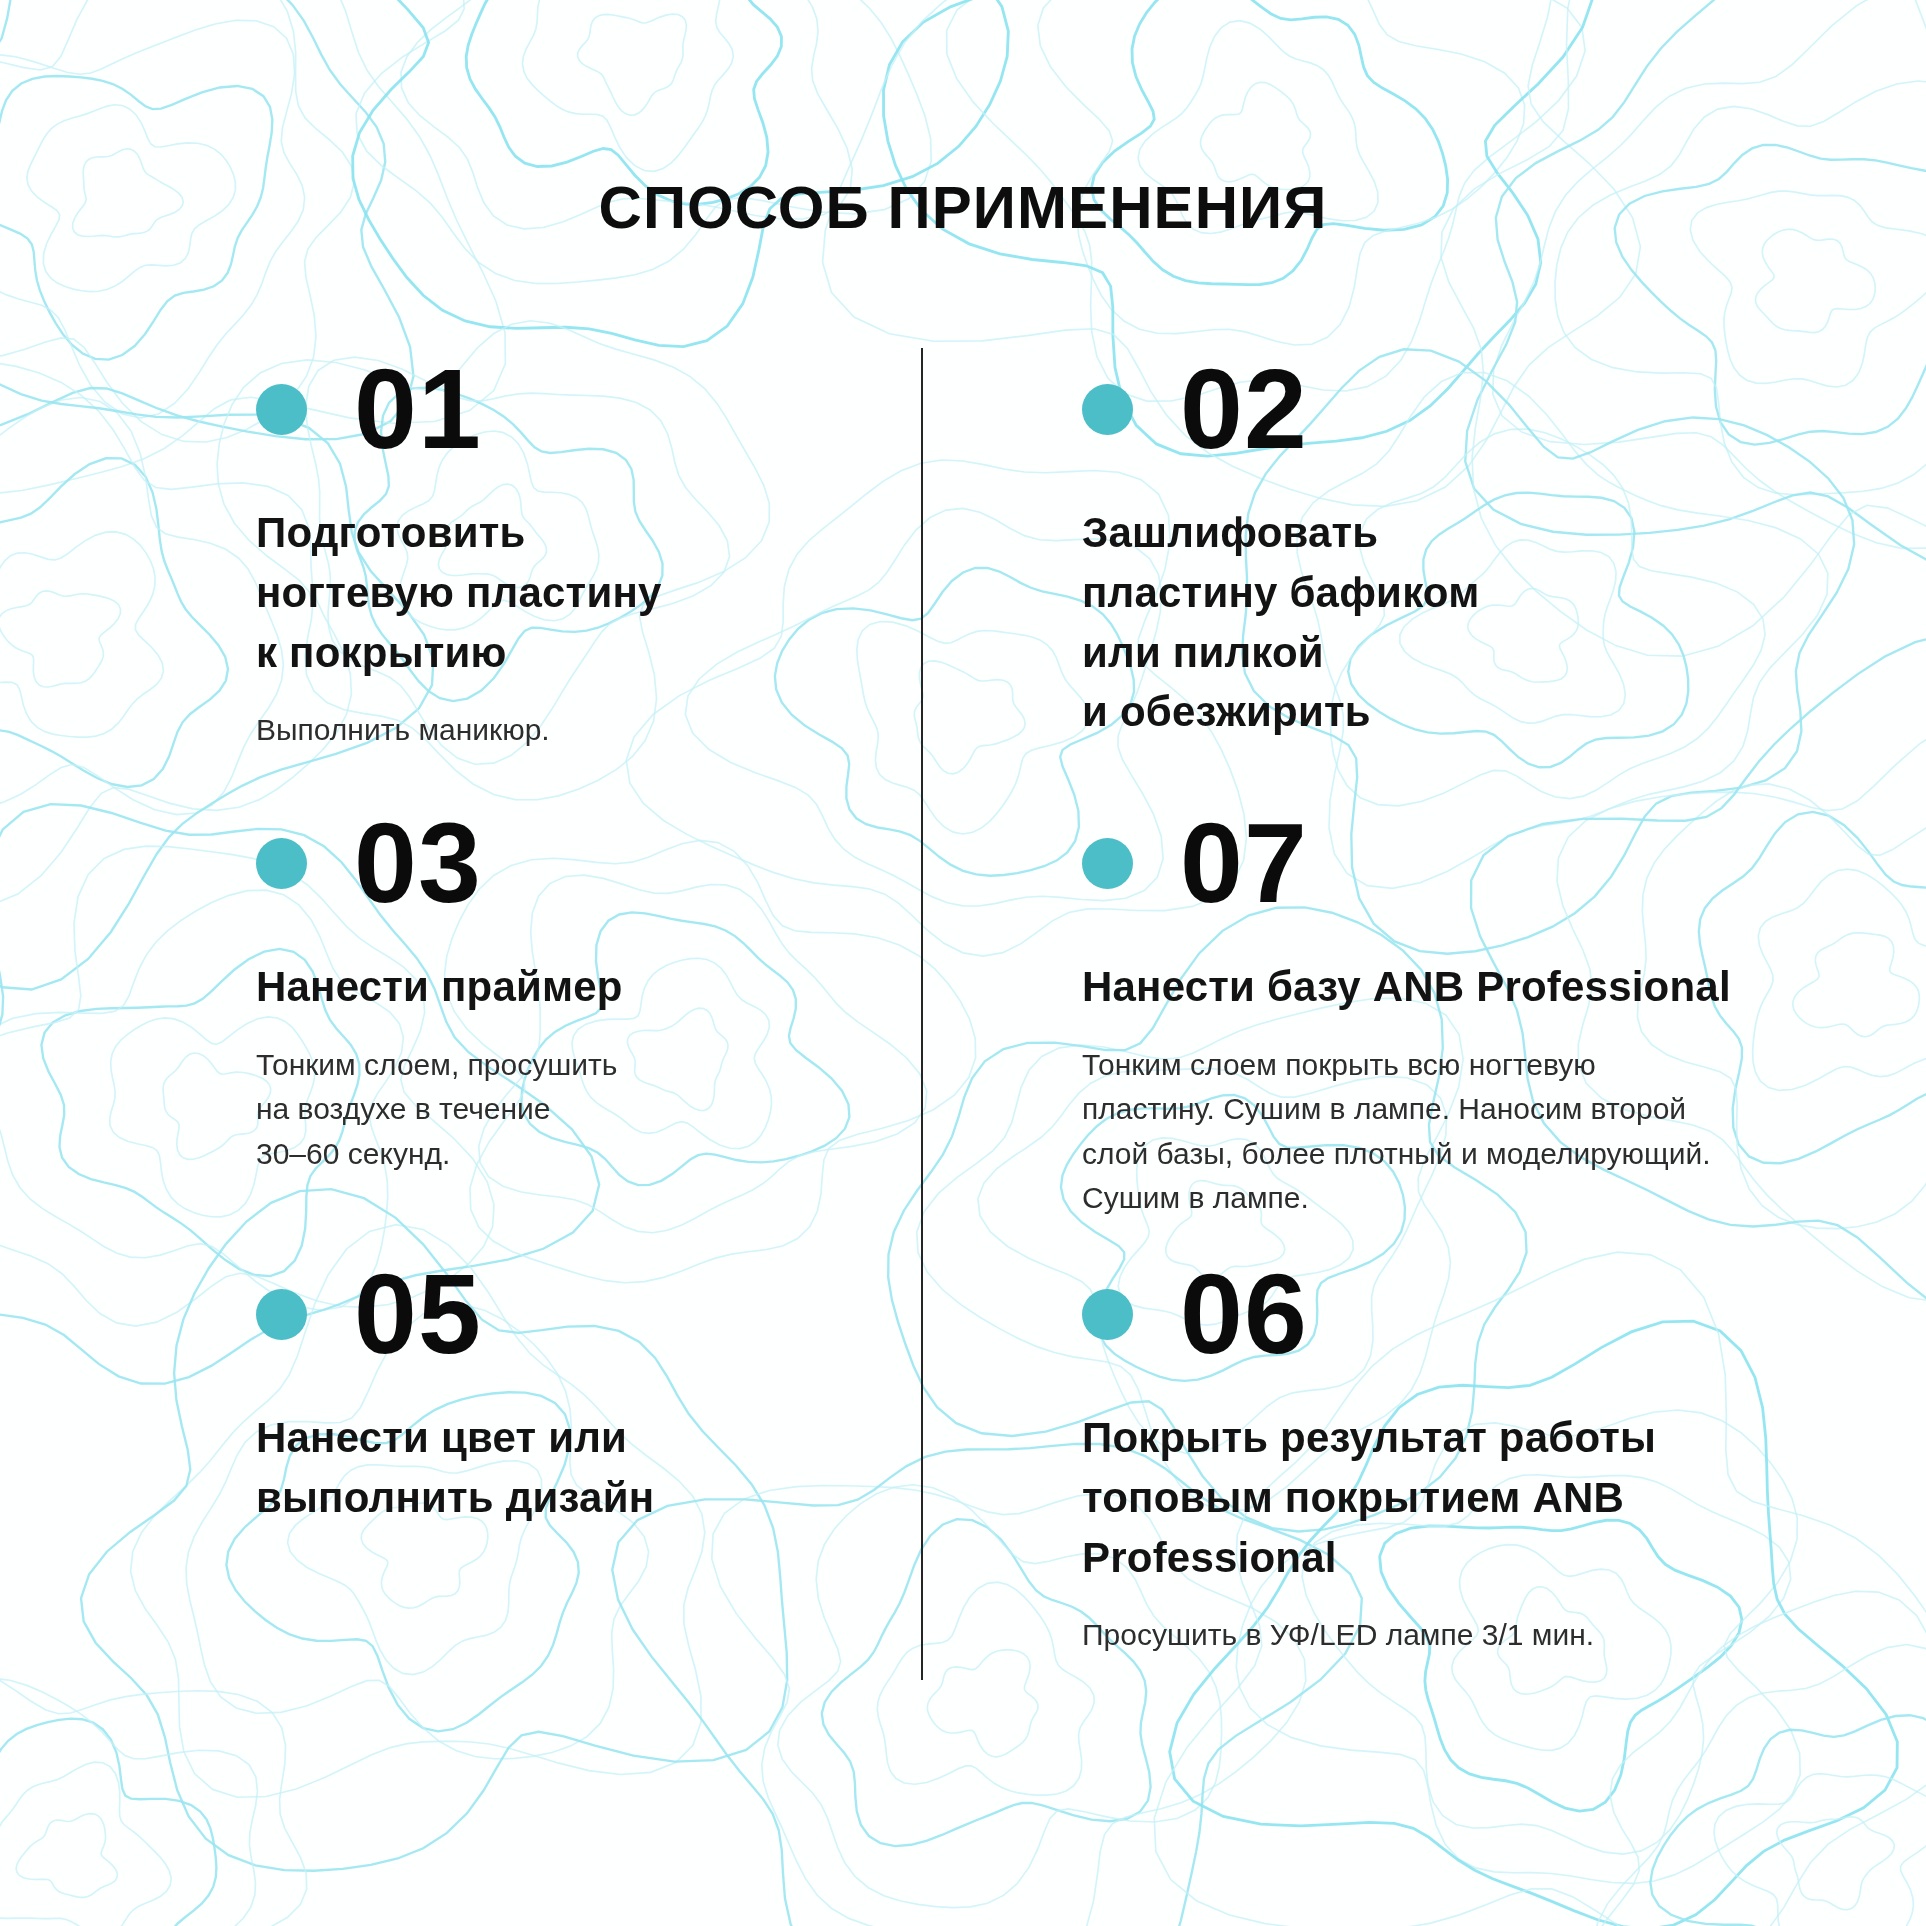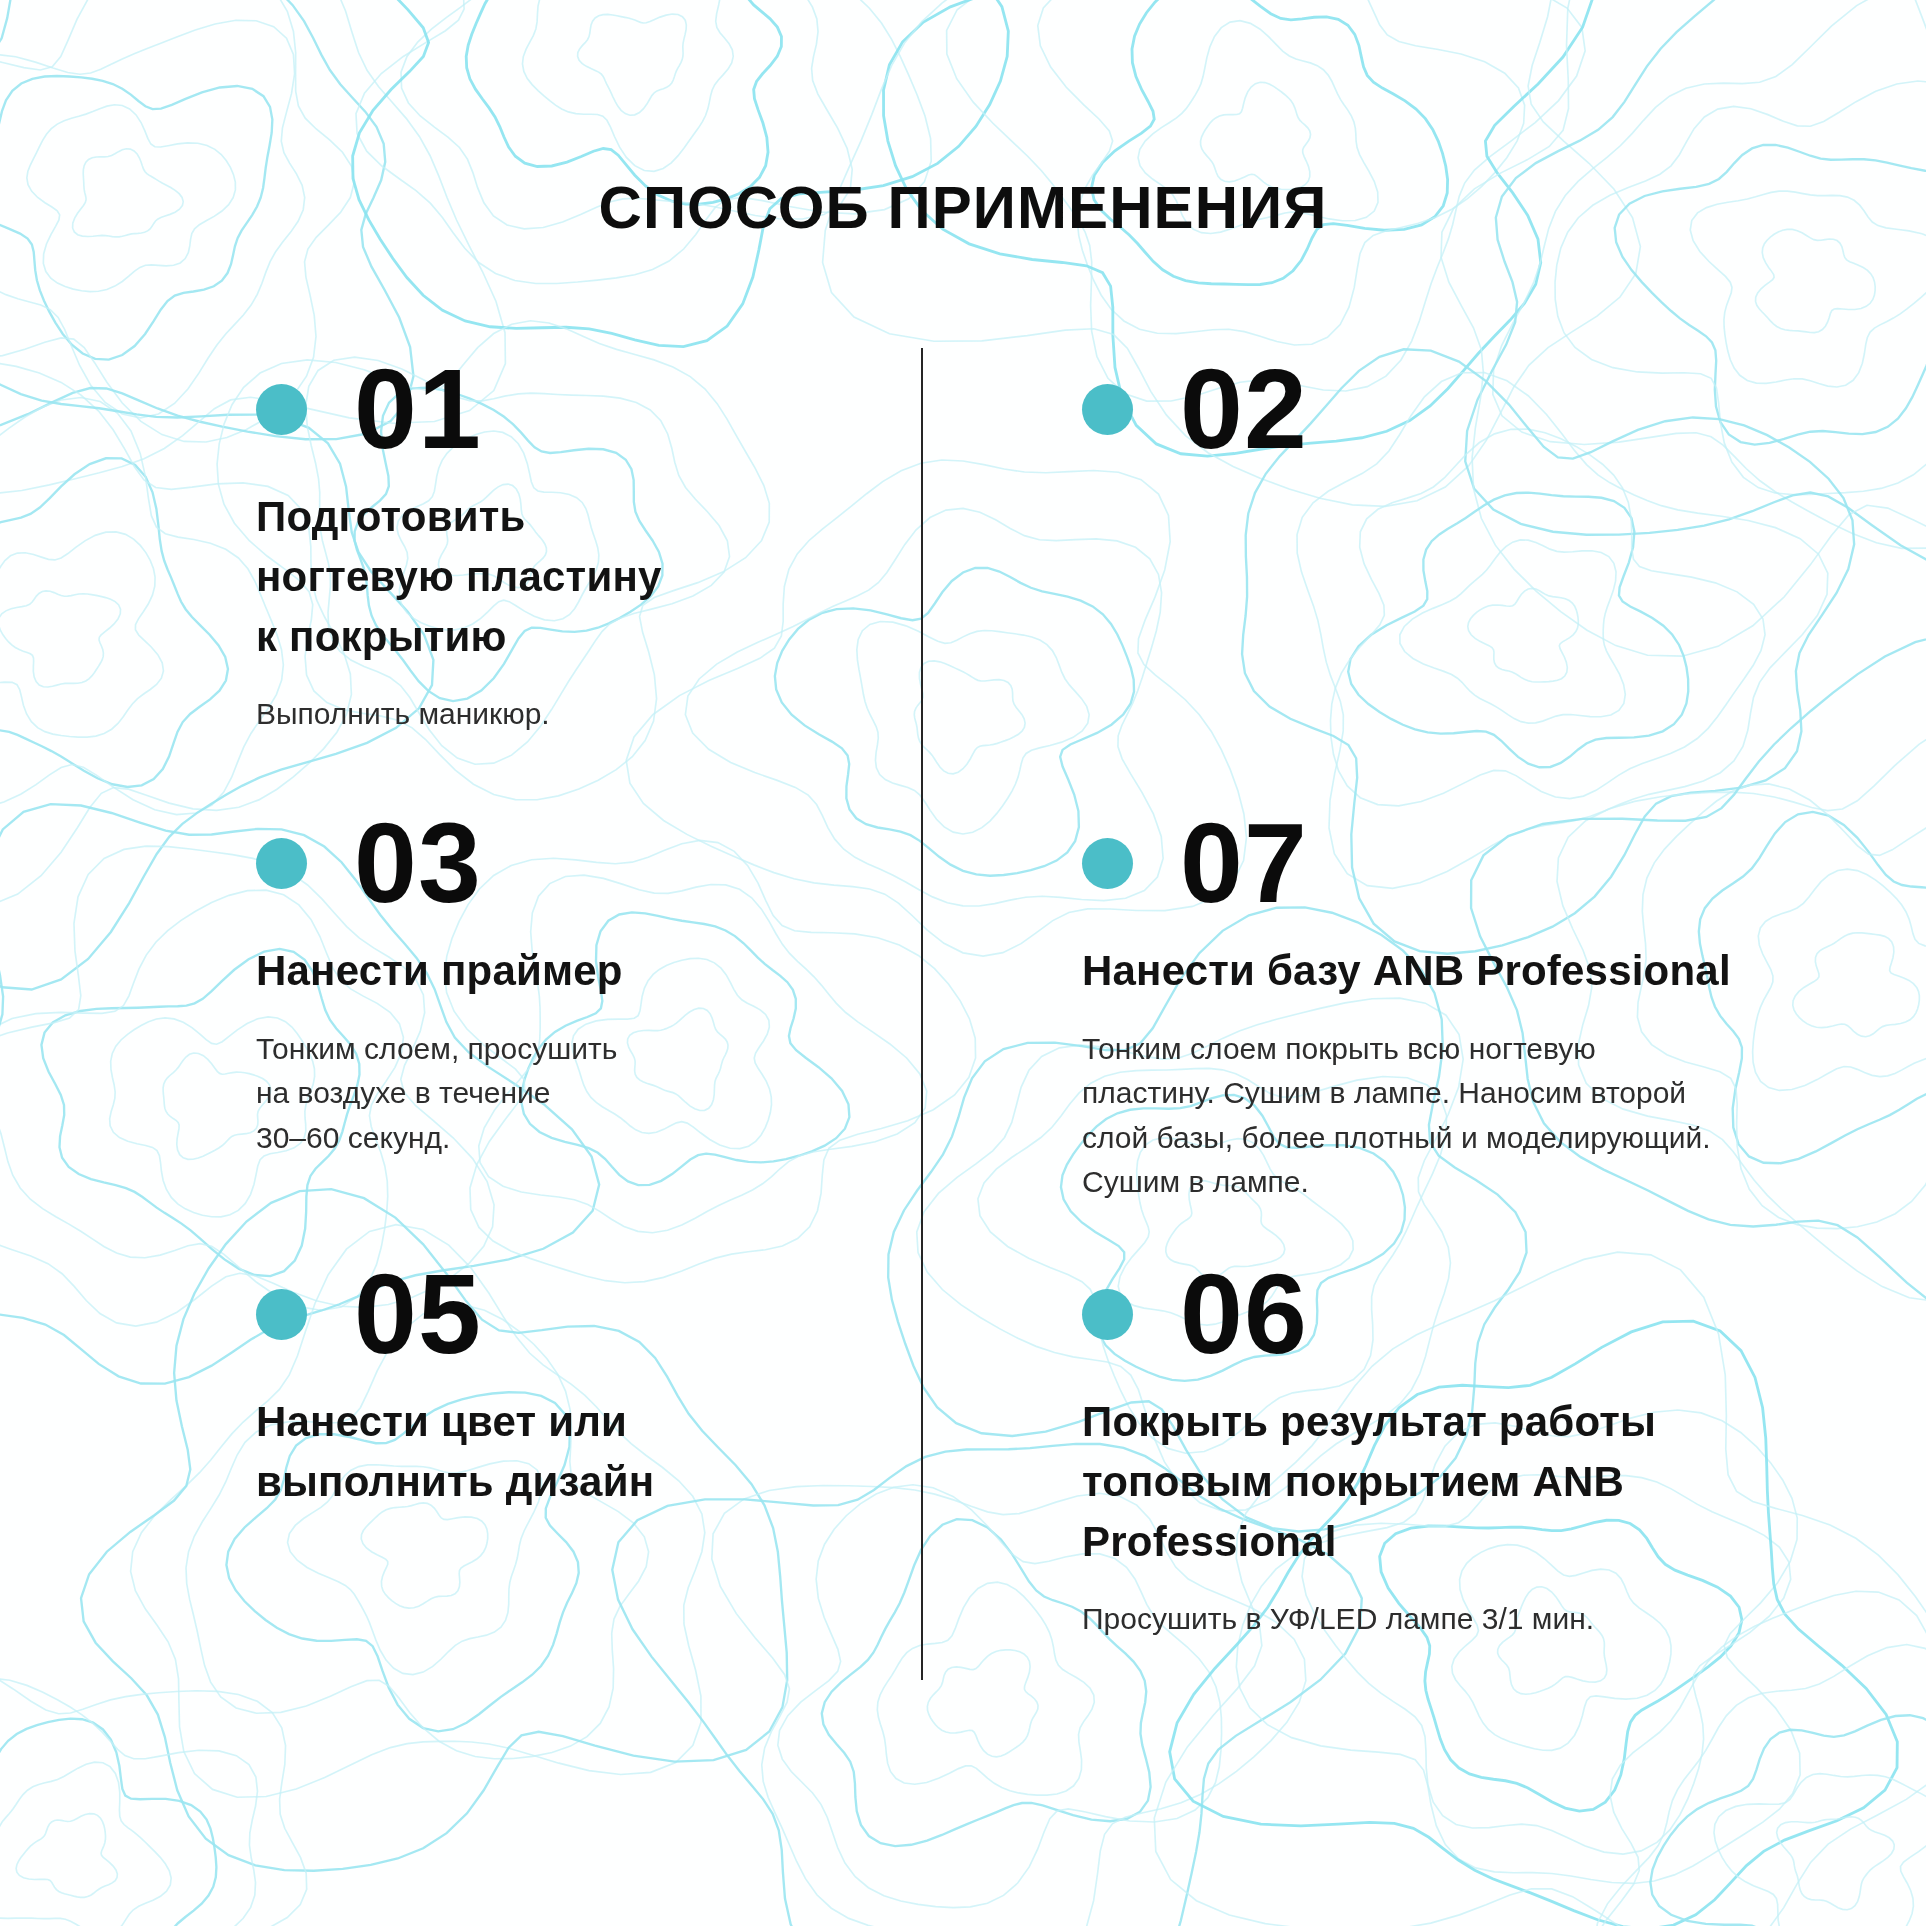--- a/index.html
+++ b/index.html
@@ -54,21 +54,21 @@
   }
   .num {
     font-size: 113px;
     line-height: 0.95;
     font-weight: 700;
     color: #0b0b0b;
     letter-spacing: 0.01em;
     margin-left: 20px;
   }
   .heading {
-    margin-top: 24px;
+    margin-top: 40px;
     font-size: 42px;
     line-height: 1.42;
     font-weight: 700;
     color: #131313;
     white-space: pre-line;
     letter-spacing: 0.005em;
   }
   .body {
     margin-top: 26px;
     font-size: 30px;
@@ -206,20 +206,24 @@
 ногтевую пластину
 к покрытию</div>
     <div class="body">Выполнить маникюр.</div>
   </div>
 
   <div class="step s02">
     <div class="step-head">
       <div class="dot"></div>
       <div class="num">02</div>
     </div>
+    <div class="heading">Зашлифовать
+пластину бафиком
+или пилкой
+и обезжирить</div>
     <div class="body"></div>
   </div>
 
   <div class="step s03">
     <div class="step-head">
       <div class="dot"></div>
       <div class="num">03</div>
     </div>
     <div class="heading">Нанести праймер</div>
     <div class="body">Тонким слоем, просушить

